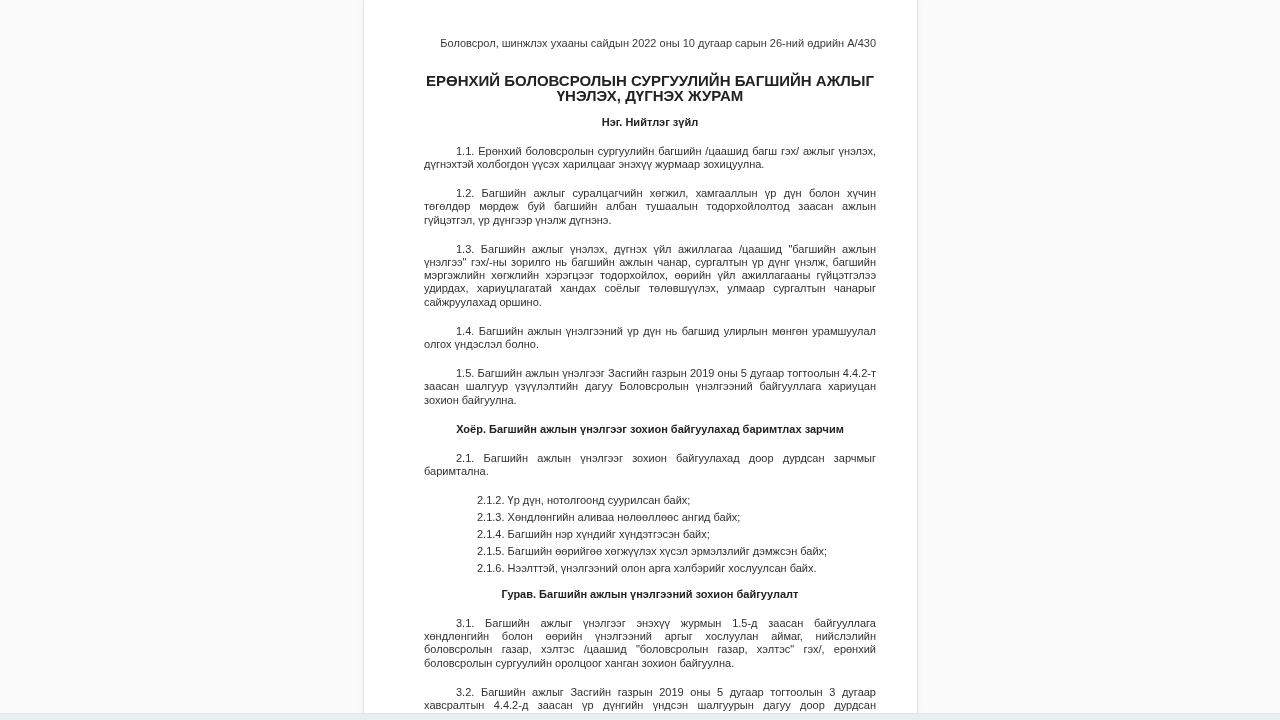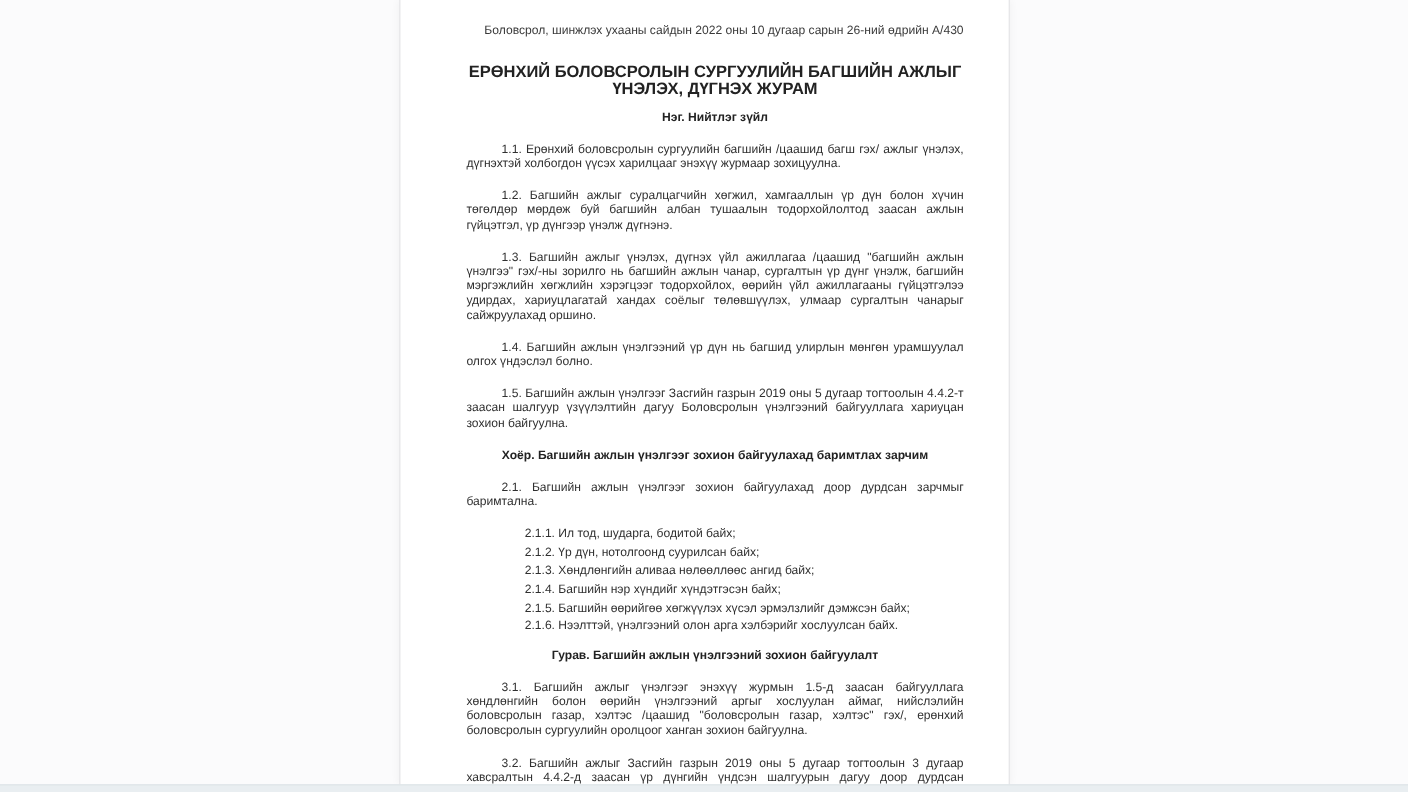--- a/index.html
+++ b/index.html
@@ -15,21 +15,21 @@
     width: 1280px; height: 720px;
   }
   .page {
     position: absolute;
     left: 363px; top: 0;
     width: 555px; height: 714px;
     background: #ffffff;
     border-left: 1px solid #e2e2e4;
     border-right: 1px solid #e2e2e4;
     box-shadow: 0 0 8px rgba(0,0,0,0.05);
-    padding: 22px 41px 0 60px;
+    padding: 37px 41px 0 60px;
     color: #303030;
   }
   .annotation {
     font-size: 11px;
     line-height: 12.6px;
     text-align: right;
     color: #3a3a3a;
   }
   .doc-title {
     margin: 23px 0 0 0;
@@ -107,21 +107,20 @@
     <div class="section-heading">Нэг. Нийтлэг зүйл</div>
     <p class="para">1.1.  Ерөнхий боловсролын сургуулийн багшийн /цаашид багш гэх/ ажлыг үнэлэх, дүгнэхтэй холбогдон үүсэх харилцааг энэхүү журмаар зохицуулна.</p>
     <p class="para">1.2.  Багшийн ажлыг суралцагчийн хөгжил, хамгааллын үр дүн болон хүчин төгөлдөр мөрдөж буй багшийн албан тушаалын тодорхойлолтод заасан ажлын гүйцэтгэл, үр дүнгээр үнэлж дүгнэнэ.</p>
     <p class="para">1.3.  Багшийн ажлыг үнэлэх, дүгнэх үйл ажиллагаа /цаашид "багшийн ажлын үнэлгээ" гэх/-ны зорилго нь багшийн ажлын чанар, сургалтын үр дүнг үнэлж, багшийн мэргэжлийн хөгжлийн хэрэгцээг тодорхойлох, өөрийн үйл ажиллагааны гүйцэтгэлээ удирдах, хариуцлагатай хандах соёлыг төлөвшүүлэх, улмаар сургалтын чанарыг сайжруулахад оршино.</p>
     <p class="para">1.4.  Багшийн ажлын үнэлгээний үр дүн нь багшид улирлын мөнгөн урамшуулал олгох үндэслэл болно.</p>
     <p class="para">1.5.  Багшийн ажлын үнэлгээг Засгийн газрын 2019 оны 5 дугаар тогтоолын 4.4.2-т заасан шалгуур үзүүлэлтийн дагуу Боловсролын үнэлгээний байгууллага хариуцан зохион байгуулна.</p>
 
     <div class="section-heading">Хоёр. Багшийн ажлын үнэлгээг зохион байгуулахад баримтлах зарчим</div>
     <p class="para">2.1.  Багшийн ажлын үнэлгээг зохион байгуулахад доор дурдсан зарчмыг баримтална.</p>
     <div class="principles">
-      <div class="item">2.1.1. Ил тод, шударга, бодитой байх;</div>
       <div class="item">2.1.2. Үр дүн, нотолгоонд суурилсан байх;</div>
       <div class="item">2.1.3. Хөндлөнгийн аливаа нөлөөллөөс ангид байх;</div>
       <div class="item">2.1.4. Багшийн нэр хүндийг хүндэтгэсэн байх;</div>
       <div class="item">2.1.5. Багшийн өөрийгөө хөгжүүлэх хүсэл эрмэлзлийг дэмжсэн байх;</div>
       <div class="item">2.1.6. Нээлттэй, үнэлгээний олон арга хэлбэрийг хослуулсан байх.</div>
     </div>
 
     <div class="section-heading">Гурав. Багшийн ажлын үнэлгээний зохион байгуулалт</div>
     <p class="para">3.1. Багшийн ажлыг үнэлгээг энэхүү журмын 1.5-д заасан байгууллага хөндлөнгийн болон өөрийн үнэлгээний аргыг хослуулан аймаг, нийслэлийн боловсролын газар, хэлтэс /цаашид "боловсролын газар, хэлтэс" гэх/, ерөнхий боловсролын сургуулийн оролцоог ханган зохион байгуулна.</p>
     <p class="para">3.2. Багшийн ажлыг Засгийн газрын 2019 оны 5 дугаар тогтоолын 3 дугаар хавсралтын 4.4.2-д заасан үр дүнгийн үндсэн шалгуурын дагуу доор дурдсан үнэлгээний арга хэрэгслийг ашиглан нийт 100 хүртэлх оноогоор үнэлнэ.</p>

